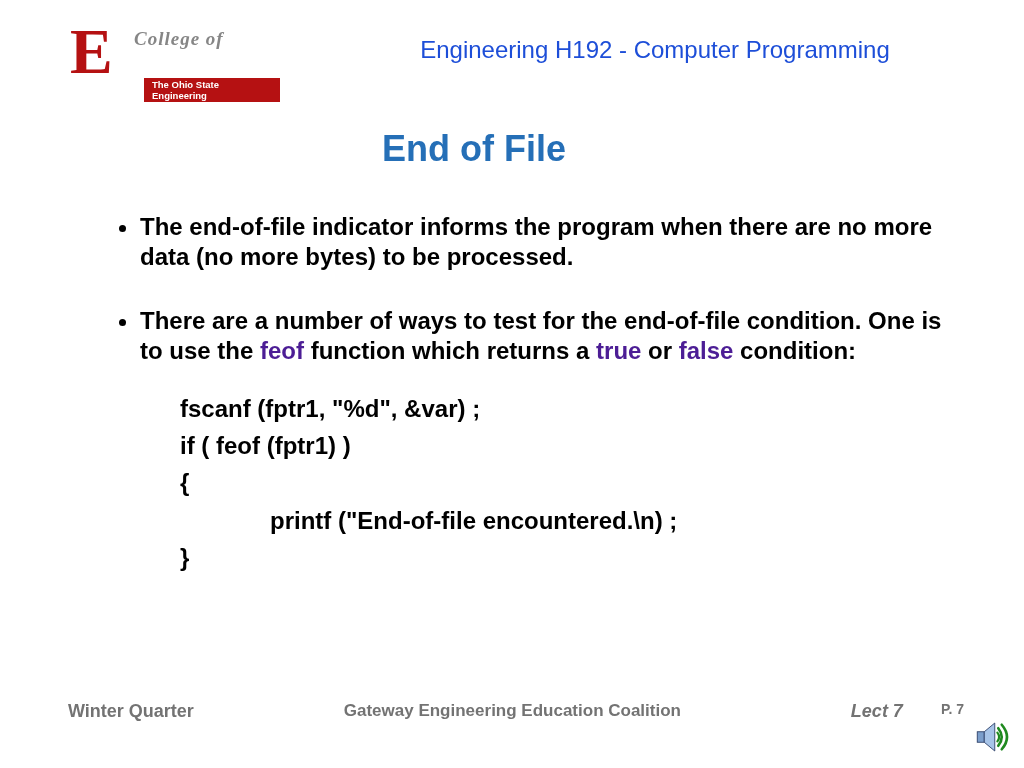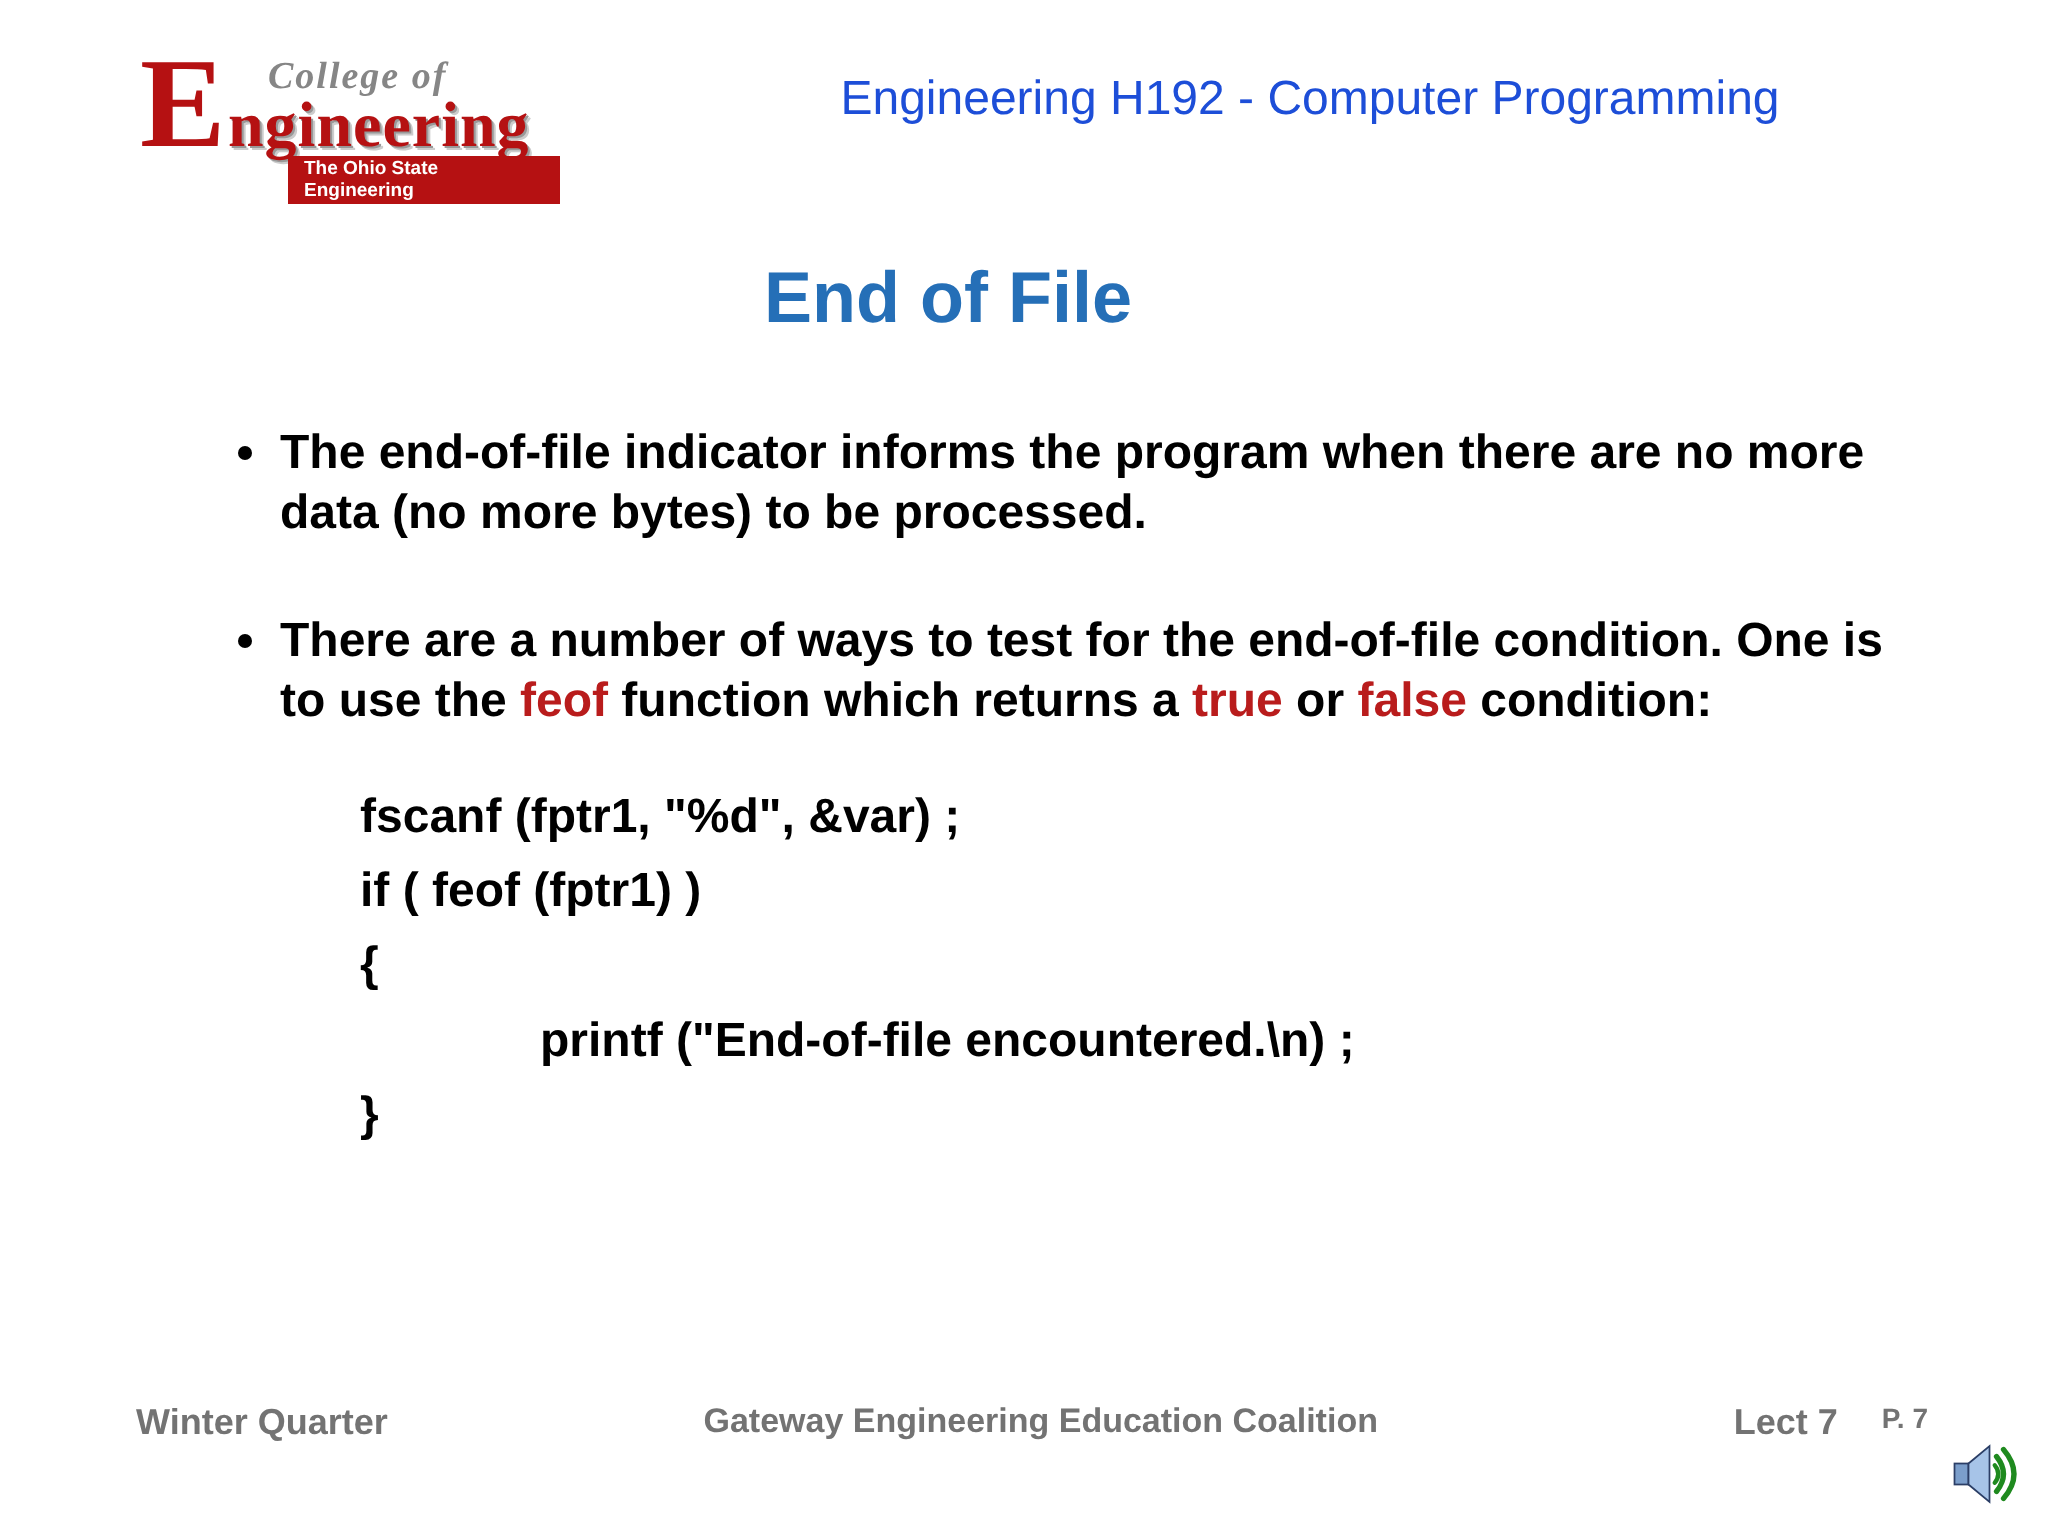--- a/index.html
+++ b/index.html
@@ -101,21 +101,21 @@
     line-height: 1.25;
   }
   .body ul {
     list-style-type: disc;
     margin: 12px;
     padding-left: 40px;
   }
   .body li {
     margin-bottom: 34px;
   }
-  .red { color: #b91c1c; }
+  .red { color: #4c1d95; }
 
   .codeblock {
     margin-top: -10px;
     margin-left: 92px;
     font-size: 24px;
     font-weight: bold;
     color: #000;
     line-height: 1.55;
   }
   .codeblock .indent2 { margin-left: 90px; }
@@ -125,41 +125,40 @@
     bottom: 46px;
     left: 68px;
     right: 60px;
     font-weight: bold;
     color: #737373;
     display: flex;
     align-items: flex-start;
   }
   .footer .quarter { font-size: 18px; flex: 0 0 auto; }
   .footer .coalition { font-size: 17px; flex: 1 1 auto; text-align: center; margin-left: -20px;}
-  .footer .lect { font-size: 18px; flex: 0 0 auto; margin-right: 22px; }
+  .footer .lect { font-size: 18px; flex: 0 0 auto; margin-right: 38px; font-style: italic; }
   .footer .pagenum { font-size: 14px; flex: 0 0 auto; }
 
   .speaker-icon {
     position: absolute;
     right: 10px;
     bottom: 10px;
     width: 42px;
     height: 42px;
   }
   .speaker-icon svg { width: 42px; height: 42px; }
 </style>
 </head>
 <body>
 
 <div class="slide">
 
   <div class="logo">
     <span class="big-e">E</span>
     <span class="collegeof">College of</span>
-    <span class="ngineering">ngineering</span>
     <span class="osu">The Ohio State Engineering</span>
   </div>
 
   <div class="course-header">Engineering H192  - Computer Programming</div>
 
   <div class="title">End of File</div>
 
   <div class="body">
     <ul>
       <li>The end-of-file indicator informs the program when there are no more data (no more bytes) to be processed.</li>

